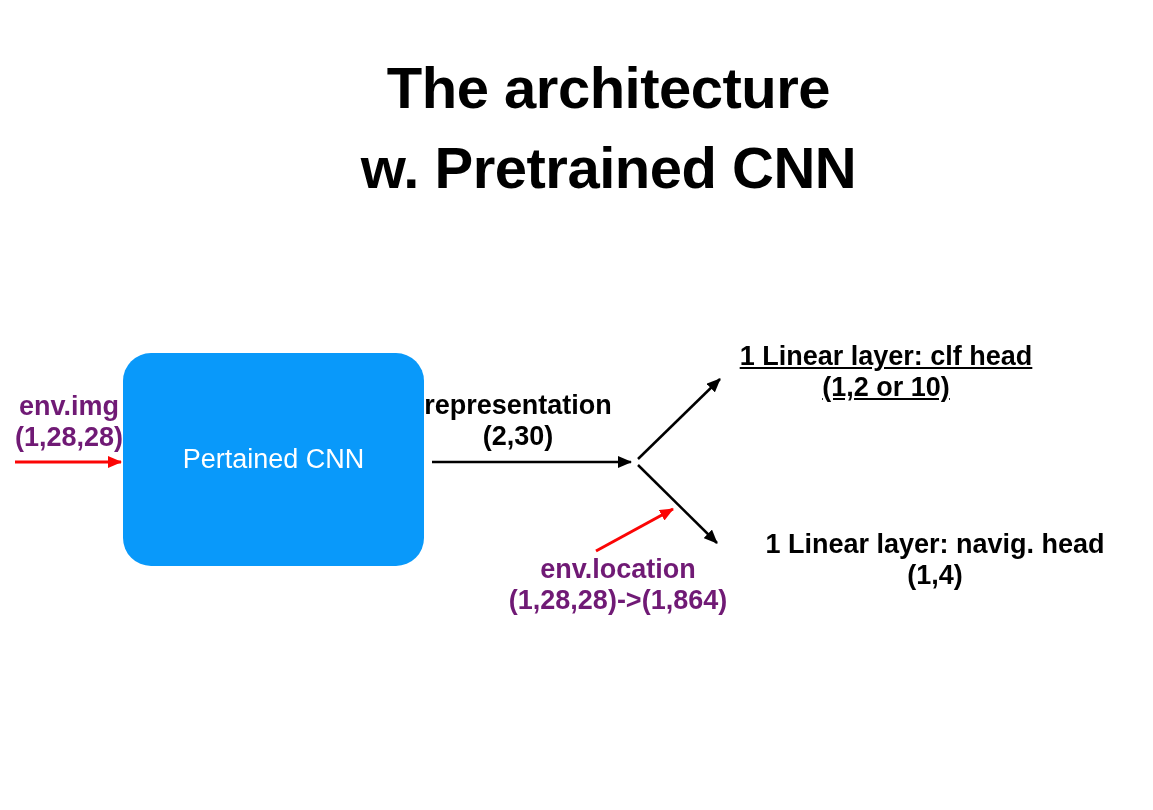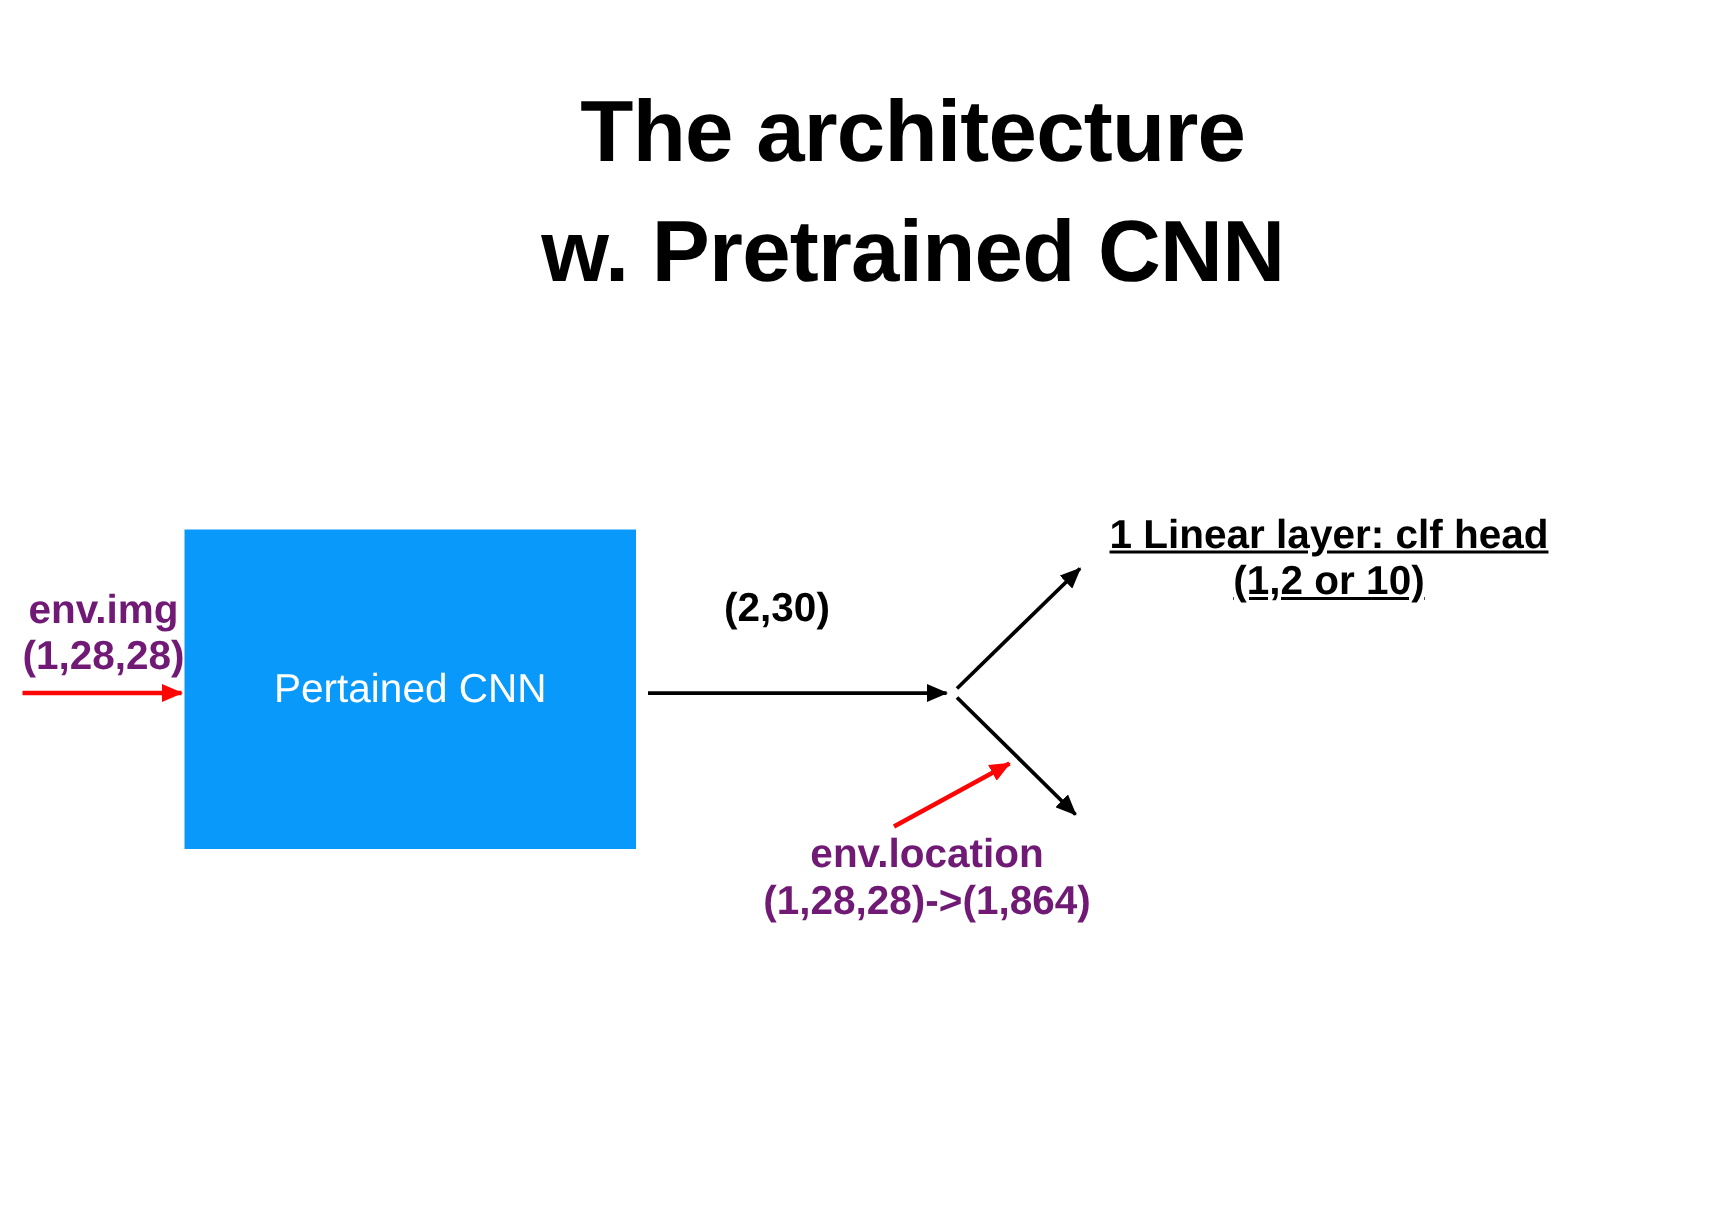--- a/index.html
+++ b/index.html
@@ -40,20 +40,21 @@
     top: 353px;
     width: 301px;
     height: 213px;
     background: #0999fa;
     display: flex;
     align-items: center;
     justify-content: center;
     color: #ffffff;
     font-size: 27px;
     font-weight: 400;
+    border-radius: 28px;
   }
   .lbl {
     position: absolute;
     text-align: center;
     font-size: 27px;
     line-height: 31px;
     font-weight: 700;
     white-space: nowrap;
   }
   .lbl.black { color: #000000; }
@@ -98,27 +99,32 @@
   <div class="cnn-box">
     <span>Pertained CNN</span>
   </div>
 
   <div class="lbl red lbl-env-img">
     <div>env.img</div>
     <div>(1,28,28)</div>
   </div>
 
   <div class="lbl black lbl-representation">
+    <div>representation</div>
     <div>(2,30)</div>
   </div>
 
   <div class="lbl black lbl-clf-head">
     <div>1 Linear layer: clf head</div>
     <div>(1,2 or 10)</div>
   </div>
 
+  <div class="lbl black lbl-navig-head">
+    <div>1 Linear layer: navig. head</div>
+    <div>(1,4)</div>
+  </div>
 
   <div class="lbl red lbl-env-location">
     <div>env.location</div>
     <div>(1,28,28)-&gt;(1,864)</div>
   </div>
 
 </div>
 
 </body></html>

